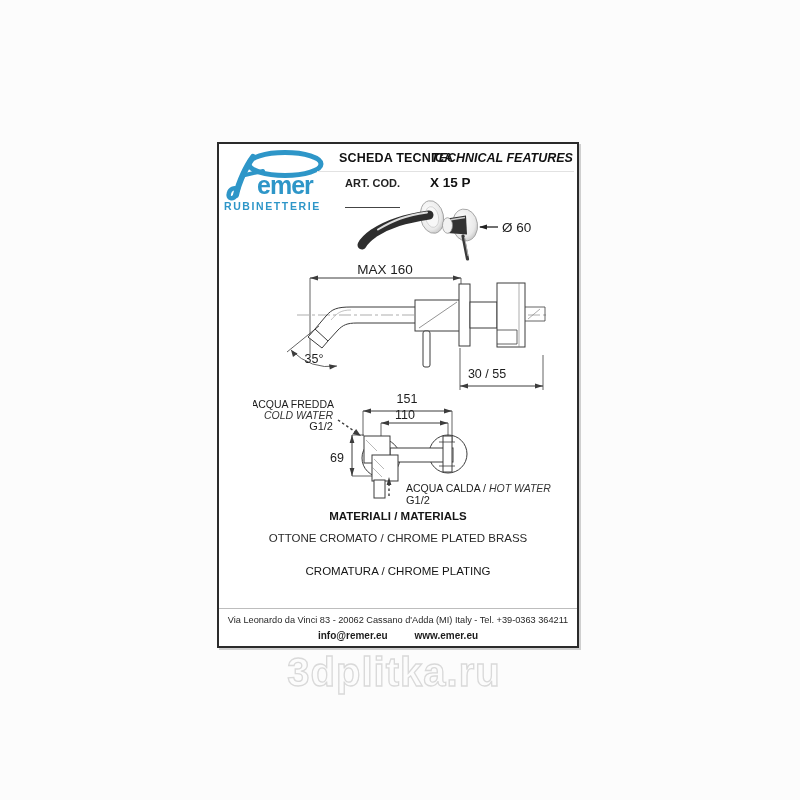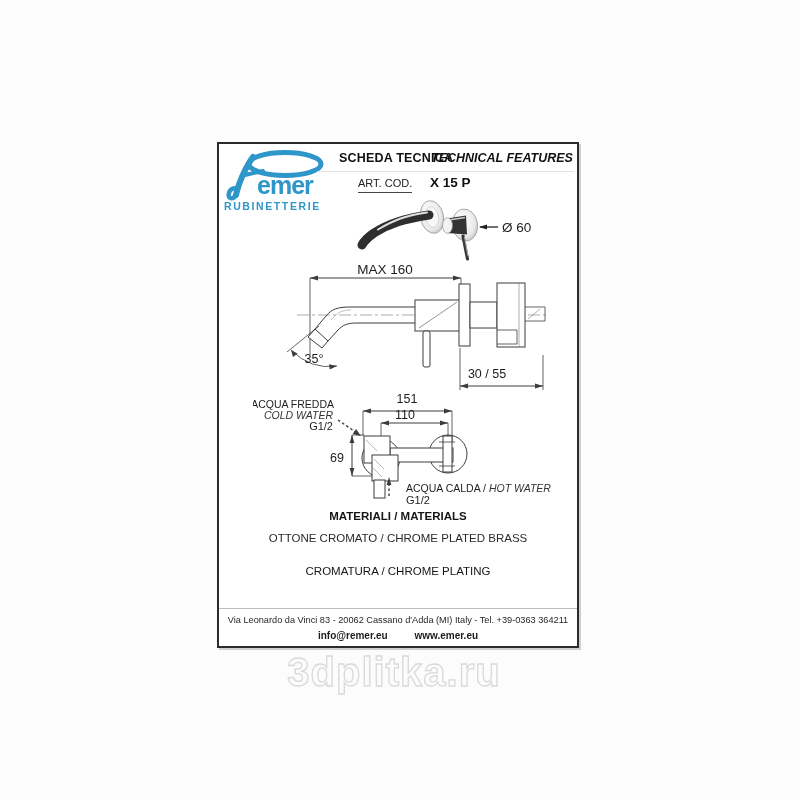--- a/index.html
+++ b/index.html
@@ -14,21 +14,21 @@
     width:358px;height:502px;
     background:#ffffff;
     border:2px solid #2b2b2b;
     box-shadow:2px 2px 0 0 #cfcfcf;
   }
   .abs{position:absolute;}
   .ctr{left:0;right:0;text-align:center;}
   .title-it{left:100px;top:7px;font-size:12.5px;font-weight:bold;letter-spacing:.2px;color:#111;margin-left:20px;}
   .title-en{left:212px;top:7px;font-size:12.5px;font-weight:bold;font-style:italic;color:#111;}
   .hdr-rule{left:98px;right:3px;top:27px;height:1px;background:#e2e2e2;}
-  .art-label{left:139px;top:33px;font-size:11px;color:#222;border-bottom:1px solid #444;padding-bottom:3px;}
+  .art-label{left:126px;top:33px;font-size:11px;color:#222;border-bottom:1px solid #444;padding-bottom:18px;font-weight:bold;}
   .art-code{left:211px;top:31px;font-size:13.5px;font-weight:bold;color:#111;}
   .mat-h{top:366px;font-size:11.5px;font-weight:bold;color:#161616;}
   .mat-v{top:388px;font-size:11.5px;color:#2a2a2a;}
   .plat-h{top:421px;font-size:11.5px;font-weight:normal;color:#161616;}
   .plat-v{top:443px;font-size:11px;color:#2a2a2a;}
   .foot-rule{left:0;right:0;top:464px;height:1px;background:#bdbdbd;}
   .address{top:471px;font-size:9.2px;color:#262626;letter-spacing:0;}
   .emails{top:486px;font-size:10px;font-weight:bold;color:#1c1c1c;}
   .emails span{margin:0 12px;}
   svg text{font-family:"Liberation Sans", sans-serif;}

